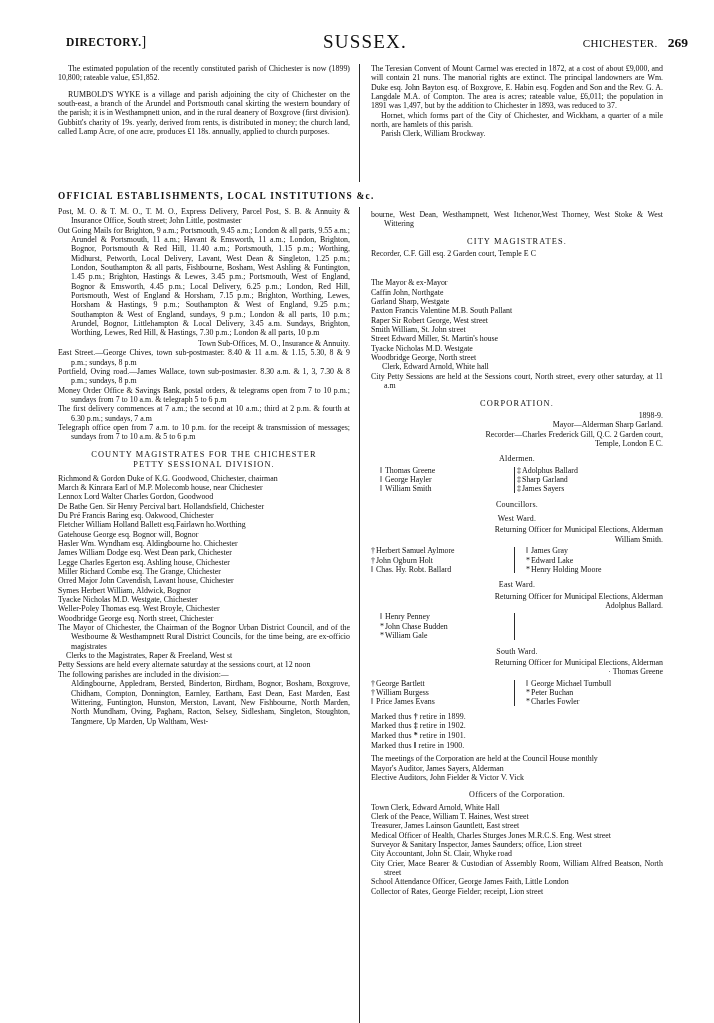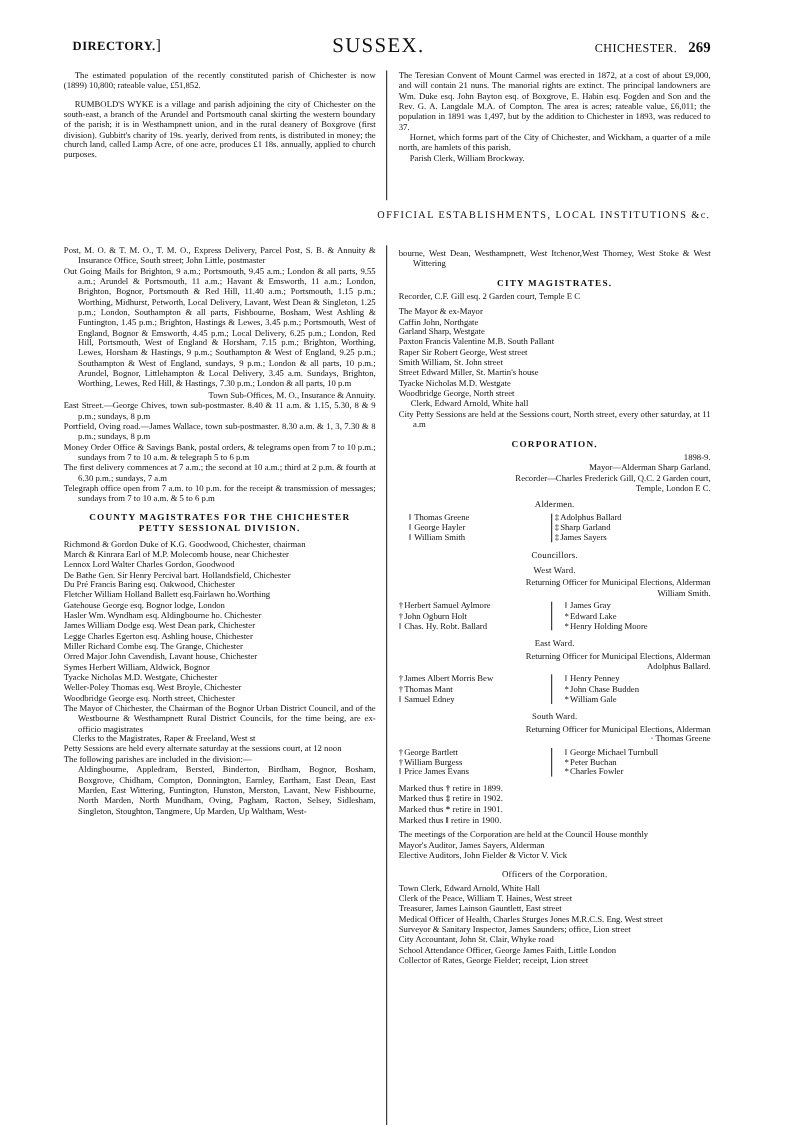--- a/index.html
+++ b/index.html
@@ -15,21 +15,21 @@
     font-family: "Liberation Serif", "DejaVu Serif", serif;
     color: #101010;
     overflow: hidden;
   }
   .page {
     position: absolute;
     left: 0; top: 0;
     width: 714px;
     height: 734px;
     box-sizing: border-box;
-    padding: 34px 68px 16px 58px;
+    padding: 34px 26px 16px 58px;
   }
 
   
   .running-head {
     position: relative;
     height: 26px;
     margin-bottom: 4px;
   }
   .rh-left {
     position: absolute;
@@ -91,31 +91,31 @@
 
   p { margin: 0; }
   .para       { text-indent: 10px; margin-bottom: 0; }
   .para.gap   { margin-top: 7px; }
   .hang2      { padding-left: 13px; text-indent: -13px; }
   .hang-in    { padding-left: 13px; text-indent: -5px; }
   .flat       { text-indent: 0; }
 
   
   .head-wide {
-    text-align: right;
+    text-align: left;
     font-size: 9.3px;
     letter-spacing: 1.3px;
-    margin: 9px 0 22px 0;
+    margin: 9px 0 6px 0;
+    font-weight: bold;
   }
   .sec-head {
     text-align: center;
     font-size: 8.4px;
     letter-spacing: 1.1px;
     margin: 8px 0 3px 0;
-    font-weight: bold;
   }
   .sub-head {
     text-align: center;
     font-size: 8.1px;
     margin: 6px 0 2px 0;
     letter-spacing: .2px;
   }
   .sub-head.small { font-size: 7.9px; }
   .center-line { text-align: right; text-indent: 0; }
 
@@ -197,21 +197,21 @@
         <div>COUNTY MAGISTRATES FOR THE CHICHESTER</div>
         <div>PETTY SESSIONAL DIVISION.</div>
       </div>
 
       <p class="hang2">Richmond &amp; Gordon Duke of K.G. Goodwood, Chichester, chairman</p>
       <p class="hang2">March &amp; Kinrara Earl of M.P. Molecomb house, near Chichester</p>
       <p class="hang2">Lennox Lord Walter Charles Gordon, Goodwood</p>
       <p class="hang2">De Bathe Gen. Sir Henry Percival bart. Hollandsfield, Chichester</p>
       <p class="hang2">Du Pré Francis Baring esq. Oakwood, Chichester</p>
       <p class="hang2">Fletcher William Holland Ballett esq.Fairlawn ho.Worthing</p>
-      <p class="hang2">Gatehouse George esq. Bognor lodge, London</p>
+      <p class="hang2">Gatehouse George esq. Bognor will, Bognor</p>
       <p class="hang2">Hasler Wm. Wyndham esq. Aldingbourne ho. Chichester</p>
       <p class="hang2">James William Dodge esq. West Dean park, Chichester</p>
       <p class="hang2">Legge Charles Egerton esq. Ashling house, Chichester</p>
       <p class="hang2">Miller Richard Combe esq. The Grange, Chichester</p>
       <p class="hang2">Orred Major John Cavendish, Lavant house, Chichester</p>
       <p class="hang2">Symes Herbert William, Aldwick, Bognor</p>
       <p class="hang2">Tyacke Nicholas M.D. Westgate, Chichester</p>
       <p class="hang2">Weller-Poley Thomas esq. West Broyle, Chichester</p>
       <p class="hang2">Woodbridge George esq. North street, Chichester</p>
       <p class="hang2">The Mayor of Chichester, the Chairman of the Bognor Urban District Council, and of the Westbourne &amp; Westhampnett Rural District Councils, for the time being, are ex-officio magistrates</p>
@@ -224,21 +224,21 @@
 
     <div class="rule"></div>
 
     <div class="col right">
 
       <p class="hang2" style="margin-top:3px">bourne, West Dean, Westhampnett, West Itchenor,West Thorney, West Stoke &amp; West Wittering</p>
 
       <div class="sec-head">CITY MAGISTRATES.</div>
 
       <p class="flat">Recorder, C.F. Gill esq. 2 Garden court, Temple E C</p>
-      <p class="flat" style="margin-top:4px">The Mayor &amp; ex-Mayor</p>
+      <p class="flat" style="margin-top:20px">The Mayor &amp; ex-Mayor</p>
       <p class="flat">Caffin John, Northgate</p>
       <p class="flat">Garland Sharp, Westgate</p>
       <p class="flat">Paxton Francis Valentine M.B. South Pallant</p>
       <p class="flat">Raper Sir Robert George, West street</p>
       <p class="flat">Smith William, St. John street</p>
       <p class="flat">Street Edward Miller, St. Martin's house</p>
       <p class="flat">Tyacke Nicholas M.D. Westgate</p>
       <p class="flat">Woodbridge George, North street</p>
       <p style="padding-left:11px">Clerk, Edward Arnold, White hall</p>
       <p class="hang2">City Petty Sessions are held at the Sessions court, North street, every other saturday, at 11 a.m</p>
@@ -282,25 +282,20 @@
           <div class="nm"><span class="mk">*</span><span>Edward Lake</span></div>
           <div class="nm"><span class="mk">*</span><span>Henry Holding Moore</span></div>
         </div>
       </div>
 
       <div class="sub-head small" style="margin-top:6px">East Ward.</div>
       <p class="center-line">Returning Officer for Municipal Elections, Alderman</p>
       <p class="center-line">Adolphus Ballard.</p>
       <div class="namegrid">
         <div class="divider"></div>
-        <div class="ng-col a">
-          <div class="nm"><span class="mk">†</span><span>James Albert Morris Bew</span></div>
-          <div class="nm"><span class="mk">†</span><span>Thomas Mant</span></div>
-          <div class="nm"><span class="mk">‖</span><span>Samuel Edney</span></div>
-        </div>
         <div class="ng-col b">
           <div class="nm"><span class="mk">‖</span><span>Henry Penney</span></div>
           <div class="nm"><span class="mk">*</span><span>John Chase Budden</span></div>
           <div class="nm"><span class="mk">*</span><span>William Gale</span></div>
         </div>
       </div>
 
       <div class="sub-head small" style="margin-top:6px">South Ward.</div>
       <p class="center-line">Returning Officer for Municipal Elections, Alderman</p>
       <p class="center-line">· Thomas Greene</p>
@@ -330,17 +325,18 @@
       <p class="flat">Elective Auditors, John Fielder &amp; Victor V. Vick</p>
 
       <div class="sub-head" style="margin-top:8px">Officers of the Corporation.</div>
 
       <p class="hang2" style="margin-top:3px">Town Clerk, Edward Arnold, White Hall</p>
       <p class="hang2">Clerk of the Peace, William T. Haines, West street</p>
       <p class="hang2">Treasurer, James Lainson Gauntlett, East street</p>
       <p class="hang2">Medical Officer of Health, Charles Sturges Jones M.R.C.S. Eng. West street</p>
       <p class="hang2">Surveyor &amp; Sanitary Inspector, James Saunders; office, Lion street</p>
       <p class="hang2">City Accountant, John St. Clair, Whyke road</p>
+      <p class="hang2">City Crier, Mace Bearer &amp; Custodian of Assembly Room, William Alfred Beatson, North street</p>
       <p class="hang2">School Attendance Officer, George James Faith, Little London</p>
       <p class="hang2">Collector of Rates, George Fielder; receipt, Lion street</p>
     </div>
   </div>
 </div>
 
 </body></html>

